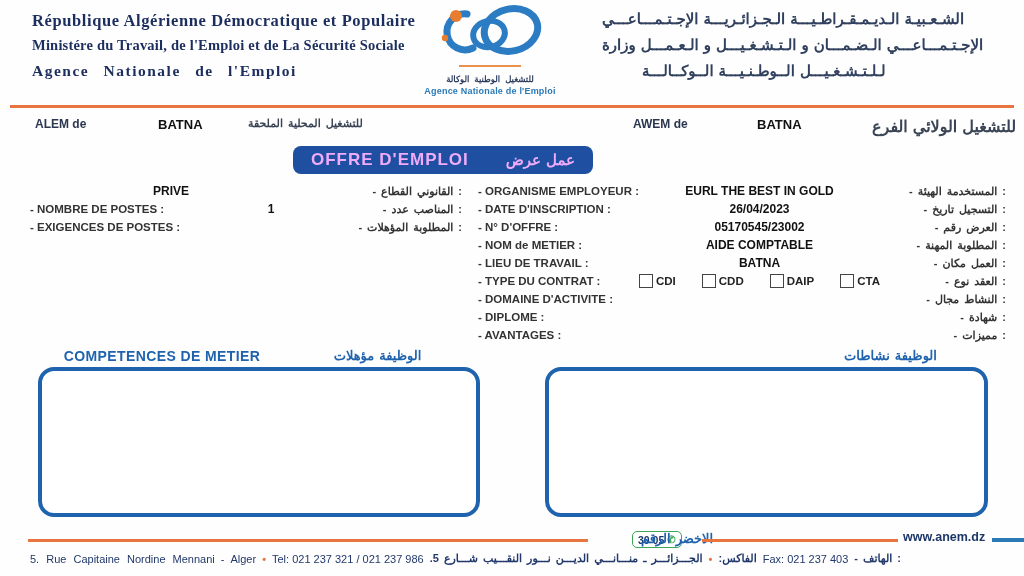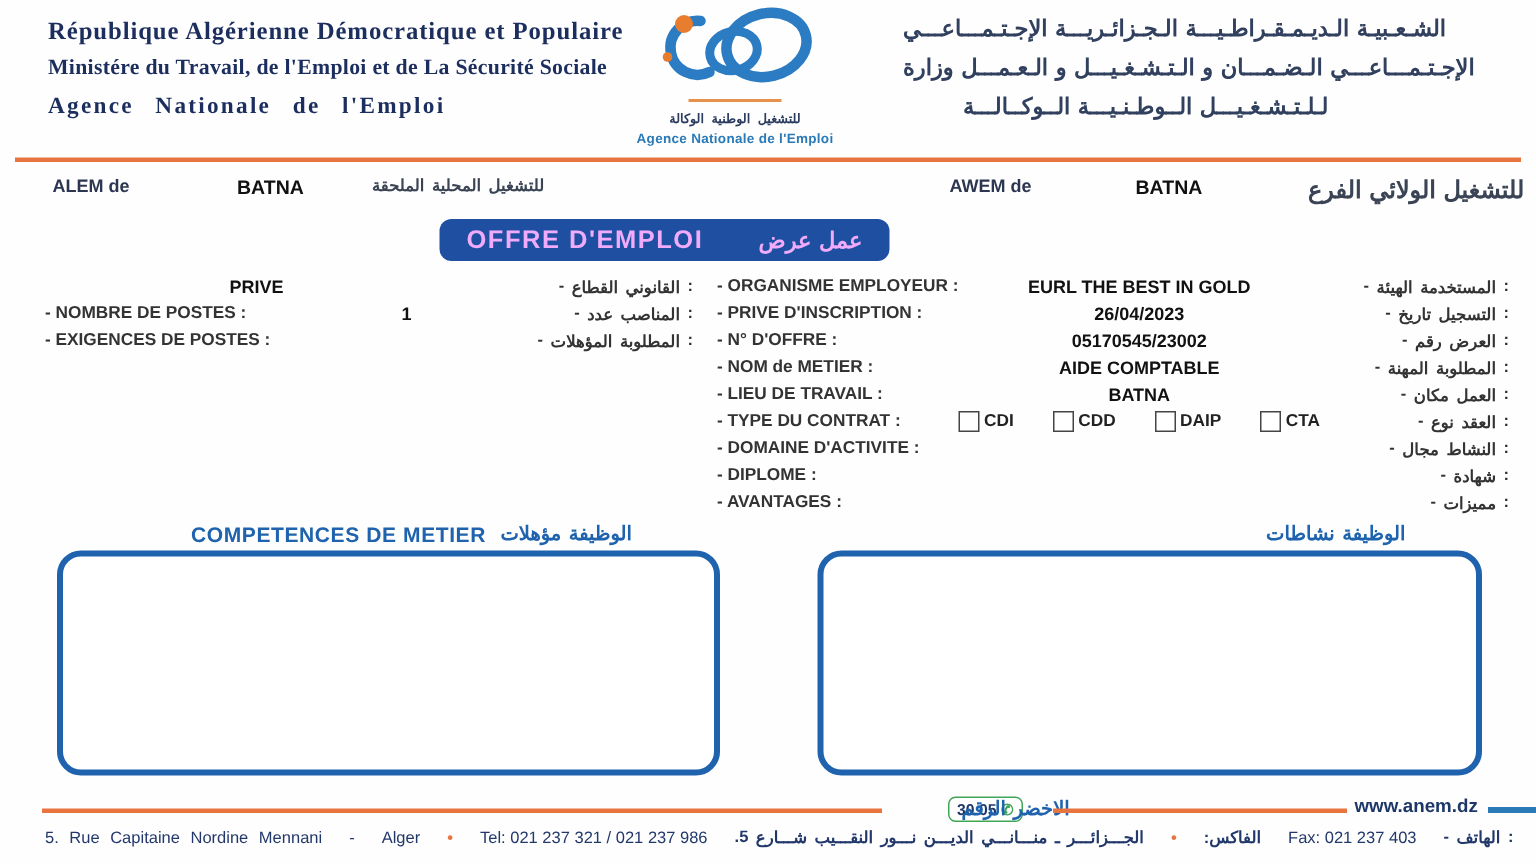--- a/index.html
+++ b/index.html
@@ -56,21 +56,21 @@
   .oline{position:absolute;height:3px;background:#e8743f;}
   .bline{position:absolute;height:4px;background:#2a7ab8;}
   .green-badge{position:absolute;left:592px;top:531px;height:15px;border:1.6px solid #3fa557;
                border-radius:5px;background:#fff;display:flex;align-items:center;gap:3px;
                padding:0 5px;font-size:10.5px;font-weight:bold;color:#1c3768;margin-left:40px;}
   .green-badge .phone{color:#3fa557;font-size:10px;}
   .green-num-ar{position:absolute;left:641px;top:531px;color:#1f63ae;font-weight:bold;font-size:13px;}
   .website{position:absolute;left:903px;top:530px;color:#1c3768;font-weight:bold;font-size:12.5px;}
   
   .footer{position:absolute;left:30px;top:552px;width:980px;display:flex;align-items:center;
-          gap:18px;font-size:11px;color:#22386b;white-space:nowrap;}
+          gap:6px;font-size:11px;color:#22386b;white-space:nowrap;}
   .footer .fword{word-spacing:4px;}
   .footer .odot{color:#e8743f;font-weight:bold;}
   .footer .arb{font-weight:600;}
 </style>
 </head>
 <body>
 
 <div id="page">
 
   <div class="fr-header">
@@ -181,21 +181,21 @@
       <span class="flabel">- ORGANISME EMPLOYEUR :</span>
       <span class="fvalue">EURL THE BEST IN GOLD</span>
       <span class="farab words">
           <span dir="rtl">-</span>
           <span dir="rtl">الهيئة</span>
           <span dir="rtl">المستخدمة</span>
           <span dir="rtl">:</span>
         </span>
     </div>
     <div class="frow">
-      <span class="flabel">- PRIVE D'INSCRIPTION :</span>
+      <span class="flabel">- DATE D'INSCRIPTION :</span>
       <span class="fvalue">26/04/2023</span>
       <span class="farab words">
           <span dir="rtl">-</span>
           <span dir="rtl">تاريخ</span>
           <span dir="rtl">التسجيل</span>
           <span dir="rtl">:</span>
         </span>
     </div>
     <div class="frow">
       <span class="flabel">- N° D'OFFRE :</span>
@@ -277,21 +277,21 @@
       <span class="flabel">- AVANTAGES :</span>
       <span class="fvalue"></span>
       <span class="farab words">
           <span dir="rtl">-</span>
           <span dir="rtl">مميزات</span>
           <span dir="rtl">:</span>
         </span>
     </div>
   </div>
 
-  <div class="sec-title fr" style="left:54px;width:270px;text-align:right;">COMPETENCES DE METIER</div>
+  <div class="sec-title fr" style="left:27px;width:270px;">COMPETENCES DE METIER</div>
   <div class="sec-title ar words" style="left:320px;width:115px;justify-content:center;display:flex;">
       <span dir="rtl">مؤهلات</span>
       <span dir="rtl">الوظيفة</span>
     </div>
   <div class="sec-title ar words" style="left:828px;width:125px;justify-content:center;display:flex;">
       <span dir="rtl">نشاطات</span>
       <span dir="rtl">الوظيفة</span>
     </div>
 
   <div class="bigbox" style="left:38px;width:442px;"></div>

